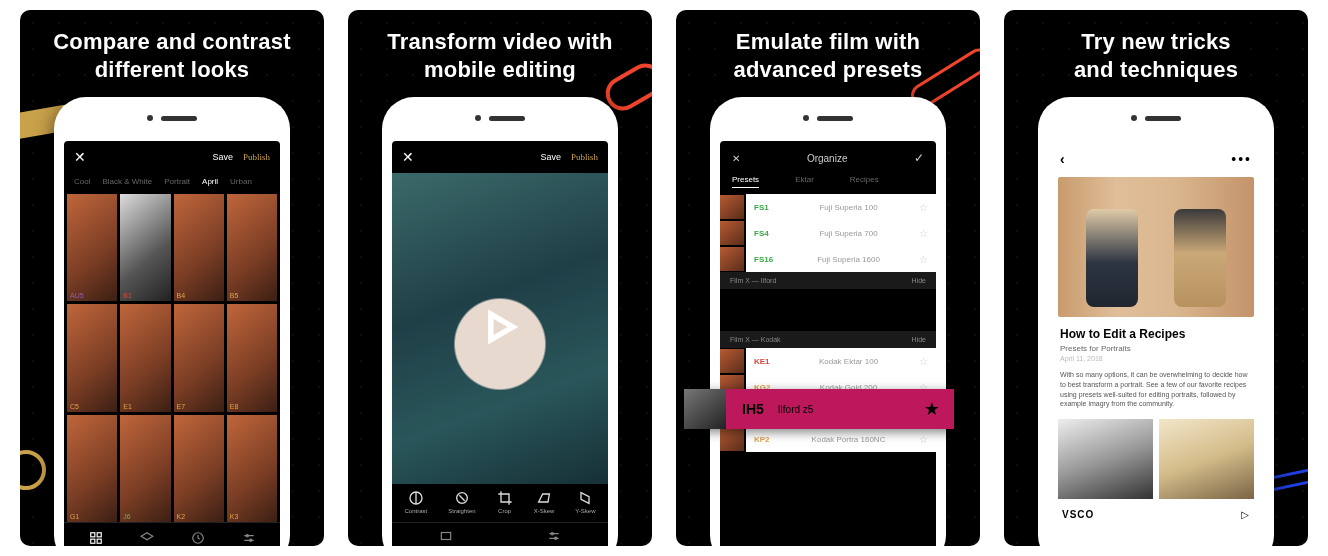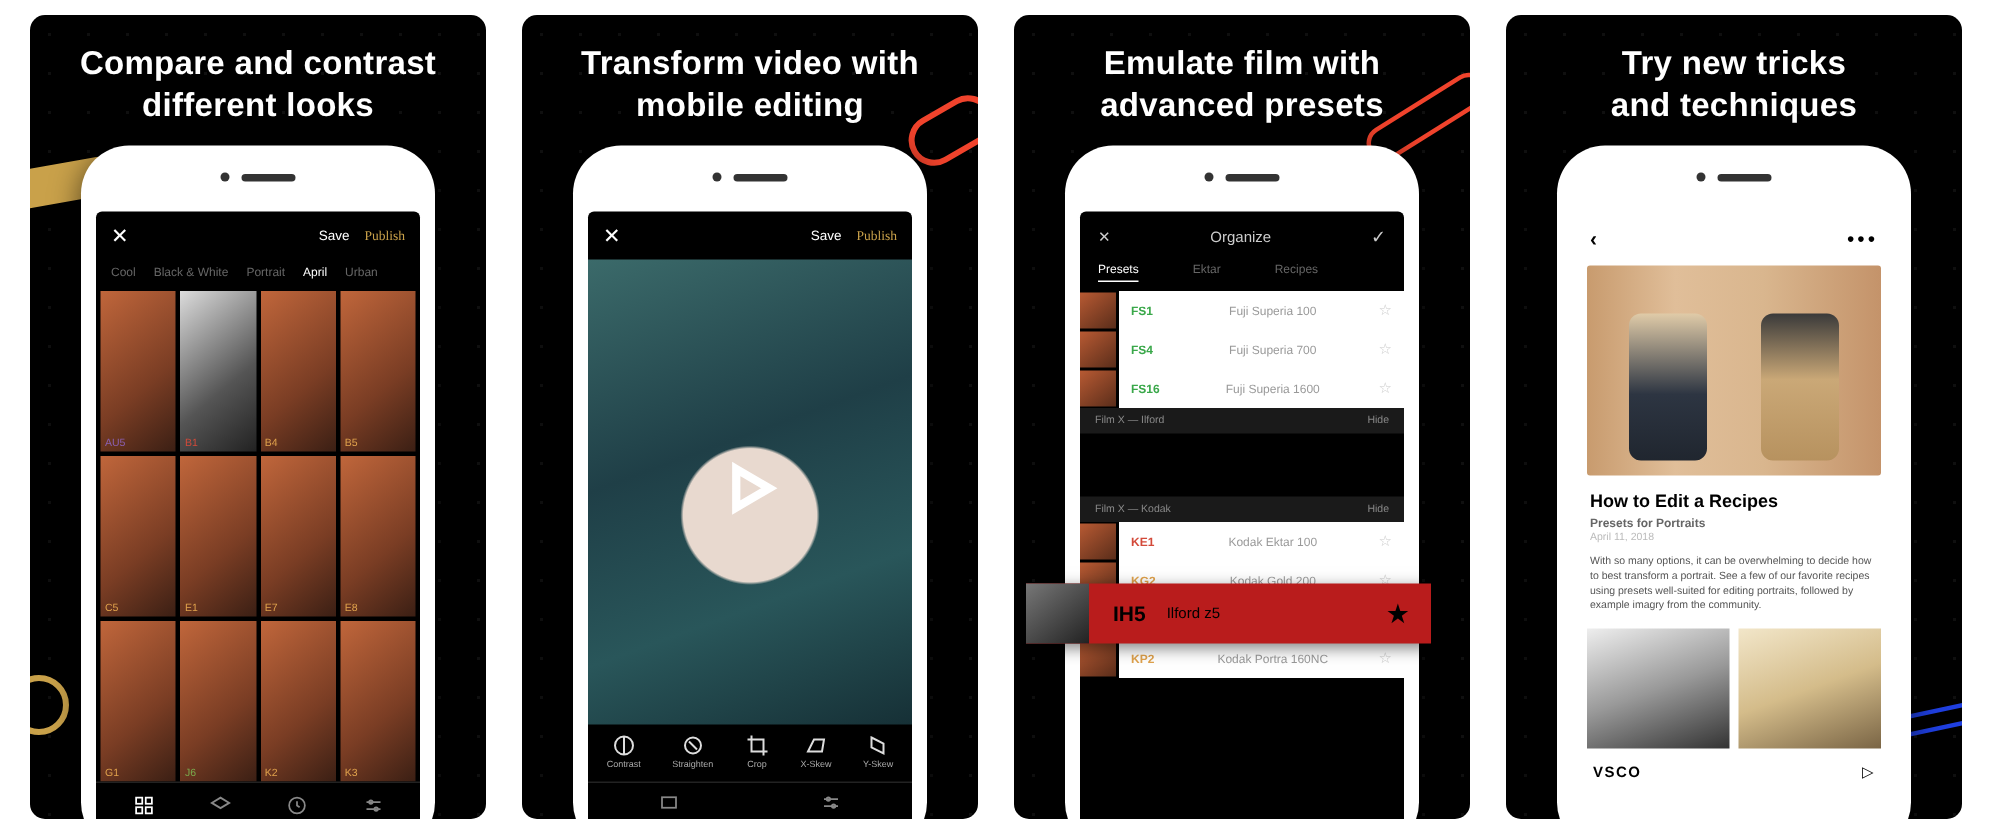--- a/index.html
+++ b/index.html
@@ -97,37 +97,37 @@
   .org-top .check{ font-size:12px;}
   .org-tabs{ display:flex; padding:0 12px 6px; gap:36px; font-size:8px; color:#666;}
   .org-tabs .a{ color:#fff; border-bottom:1px solid #fff; padding-bottom:3px;}
   .preset-row{ display:flex; align-items:center; height:26px;}
   .preset-row .th{ width:24px; height:24px; background:linear-gradient(140deg,#b85a33,#5a2d1a); margin-right:2px;}
   .preset-row .body{ flex:1; background:#fff; height:100%; display:flex; align-items:center; padding:0 8px;}
   .preset-row .code{ font-size:8px; font-weight:700; width:24px;}
   .preset-row .name{ font-size:8px; color:#999; flex:1;text-align:center;}
   .preset-row .star{ font-size:10px; color:#ccc;}
   .group-h{ background:#1a1a1a; font-size:7px; color:#888; padding:5px 10px; display:flex; justify-content:space-between;}
-  .popout{ position:absolute; left:-26px; right:-8px; top:292px; height:40px; background:#b91c1c; display:flex; align-items:center; box-shadow:0 3px 10px rgba(0,0,0,0.5);}
+  .popout{ position:absolute; left:-26px; right:-8px; top:292px; height:40px; background:#be185d; display:flex; align-items:center; box-shadow:0 3px 10px rgba(0,0,0,0.5);}
   .popout .th{ width:42px; height:40px; background:linear-gradient(140deg,#777,#222);}
   .popout .code{ font-weight:800; font-size:14px; color:#000; margin:0 14px 0 16px;}
   .popout .name{ font-size:10px; color:#000; flex:1;}
   .popout .star{ font-size:18px; color:#000; margin-right:14px;}
   
   .c4 .screen{ background:#fff; display:flex; flex-direction:column; color:#000;}
   .hdr4{ display:flex; justify-content:space-between; align-items:center; padding:10px 12px; font-size:14px;}
   .hero{ margin:0 10px; height:140px; border-radius:2px; background:
     linear-gradient(90deg,#c89b6e,#e0be99 30%,#d9b68e 60%,#c4936a);
     position:relative;}
   .hero::before, .hero::after{ content:""; position:absolute; bottom:10px; width:52px; height:98px; border-radius:8px;}
   .hero::before{ left:28px; background:linear-gradient(#e0cba8,#2d3542 55%,#20262f);}
   .hero::after{ right:28px; background:linear-gradient(#3a3a3a,#caa877 45%,#b7925f);}
   .art-body{ padding:10px 12px 0;}
   .art-title{ font-weight:700; font-size:12px; margin-bottom:3px;}
-  .sub{ font-size:8px; color:#666;font-weight:bold;}
+  .sub{ font-size:8px; color:#666;}
   .date{ font-size:7px; color:#bbb; margin-top:2px;}
   .para{ font-size:7px; color:#555; line-height:1.4; margin-top:8px;}
   .tworow{ display:flex; gap:6px; margin:10px 10px 0;}
   .tworow div{ flex:1; height:80px;}
   .tworow .a{ background:linear-gradient(160deg,#eee,#999 50%,#333);}
   .tworow .b{ background:linear-gradient(160deg,#f2e6c9,#d4bc8a 50%,#7a6545);}
   .foot4{ display:flex; justify-content:space-between; align-items:center; padding:10px 14px; font-size:10px; letter-spacing:1px;}
 
   
   .squig{ position:absolute; pointer-events:none; }

